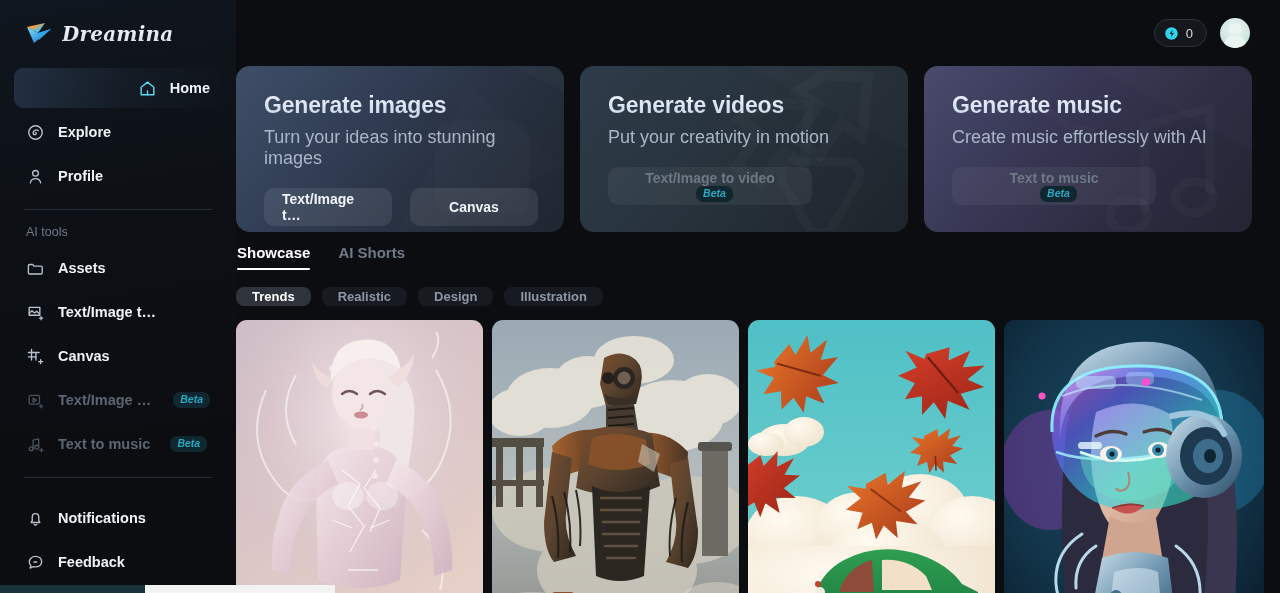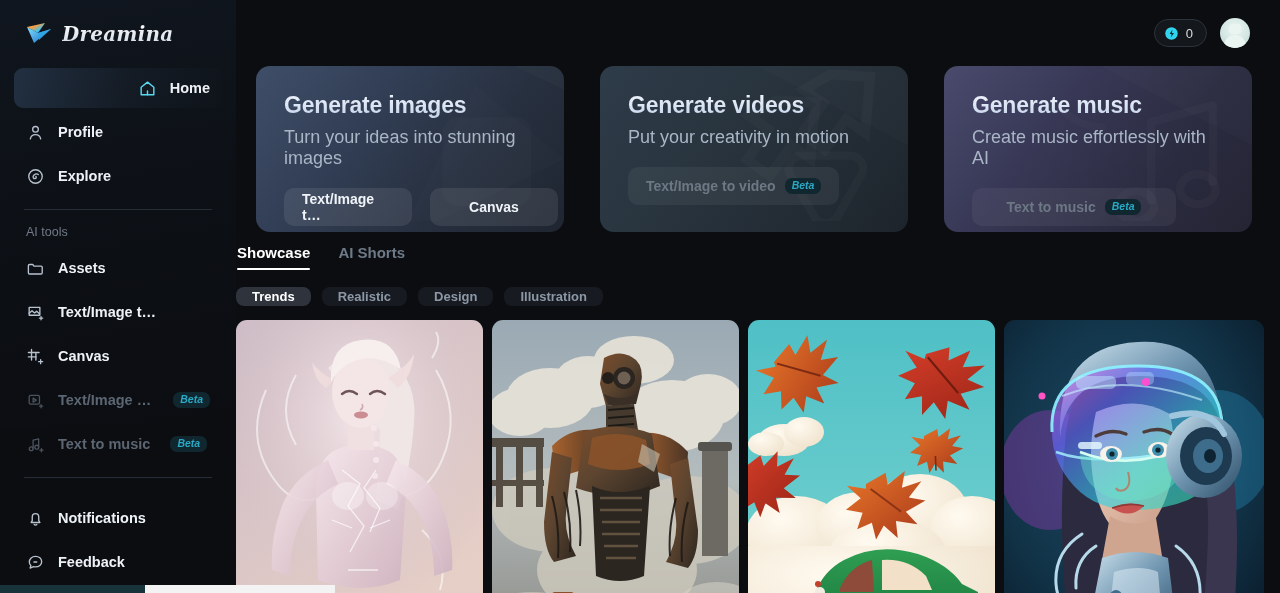--- a/index.html
+++ b/index.html
@@ -87,21 +87,21 @@
   }
   .avatar .head { position:absolute; left:50%; top:20%; transform:translateX(-50%);
     width: 12px; height: 10px; border-radius: 4px; background: #eaf5f2; }
   .avatar .body { position:absolute; left:50%; top:55%; transform:translateX(-50%);
     width: 22px; height: 18px; border-radius: 11px 11px 0 0; background: #eaf5f2; }
 
   
   .cards { display: flex; gap: 16px; }
   .card {
     flex: 1; height: 166px; border-radius: 14px; position: relative;
-    overflow: hidden; padding: 26px 28px; cursor: pointer; margin-left: 20px;
+    overflow: hidden; padding: 26px 28px; cursor: pointer;
   }
   .card.c1 { background: linear-gradient(128deg, #3f4e68 0%, #323f56 32%, #27303f 66%, #1f2631 100%); }
   .card.c2 { background: linear-gradient(128deg, #2e3b49 0%, #29353f 35%, #232c35 70%, #1d242b 100%); }
   .card.c3 { background: linear-gradient(128deg, #4a4a6d 0%, #3a3a59 30%, #2c2c42 66%, #242433 100%); }
   .card-deco { position: absolute; inset: 0; pointer-events: none; opacity: .5; }
   .card h2 {
     font-size: 23px; font-weight: 700; letter-spacing: -.2px;
     background: linear-gradient(180deg,#f3f7ff 0%, #c3d2e8 100%);
     -webkit-background-clip: text; background-clip: text; color: transparent;
     position: relative; z-index: 2;
@@ -110,21 +110,21 @@
     margin-top: 8px; font-size: 18px; color: #a9b6c6; position: relative; z-index: 2;
   }
   .card-btns { margin-top: 19px; display: flex; gap: 18px; position: relative; z-index: 2; }
   .cbtn {
     height: 38px; min-width: 128px; padding: 0 18px;
     border-radius: 10px; display: flex; align-items: center; justify-content: center;
     font-size: 14px; font-weight: 700; color: #f0f4f9; cursor: pointer;
     background: rgba(255,255,255,.085);
   }
   .cbtn.wide { min-width: 204px; }
-  .cbtn.off { color: #6d7885; font-weight: 600; background: rgba(255,255,255,.055); cursor: default; }
+  .cbtn.off { color: #6d7885; font-weight: 600; background: rgba(255,255,255,.055); cursor: default; flex-direction: column; }
   .cbtn .beta-badge { margin-left: 9px; }
 
   
   .tabs { display: flex; gap: 28px; margin-top: 12px; padding-left: 1px; }
   .tab {
     font-size: 15px; font-weight: 700; color: #6f7a88; cursor: pointer;
     padding-bottom: 9px; position: relative;
   }
   .tab.on { color: #ffffff; }
   .tab.on:after {
@@ -187,33 +187,33 @@
 
     <div class="nav-item active">
       <svg class="ico" viewBox="0 0 24 24" fill="none" stroke="#dbe3ec" stroke-width="1.8" stroke-linecap="round" stroke-linejoin="round">
         <path d="M4 10.5 L12 4 L20 10.5 V20 H4 Z"></path>
           <path d="M12 20 v-5"></path>
       </svg>
       <span class="nav-label">Home</span>
     </div>
 
     <div class="nav-item">
+      <svg class="ico" viewBox="0 0 24 24" fill="none" stroke="#b9c3cf" stroke-width="1.7" stroke-linecap="round">
+        <circle cx="12" cy="12" r="8.5"></circle>
+          <path d="M15.5 9.5c-2 -1.5 -5.5 -.6 -6.4 2.2 -.5 1.7 .7 3.2 2.2 3 1.6 -.2 2.1 -2 1.1 -2.9"></path>
+      </svg>
+      <span class="nav-label">Explore</span>
+    </div>
+
+    <div class="nav-item">
       <svg class="ico" viewBox="0 0 24 24" fill="none" stroke="#b9c3cf" stroke-width="1.7" stroke-linecap="round" stroke-linejoin="round">
         <circle cx="12" cy="8" r="3.6"></circle>
           <path d="M5.5 20c.6-3.4 3.3-5.3 6.5-5.3s5.9 1.9 6.5 5.3"></path>
       </svg>
       <span class="nav-label">Profile</span>
-    </div>
-
-    <div class="nav-item">
-      <svg class="ico" viewBox="0 0 24 24" fill="none" stroke="#b9c3cf" stroke-width="1.7" stroke-linecap="round">
-        <circle cx="12" cy="12" r="8.5"></circle>
-          <path d="M15.5 9.5c-2 -1.5 -5.5 -.6 -6.4 2.2 -.5 1.7 .7 3.2 2.2 3 1.6 -.2 2.1 -2 1.1 -2.9"></path>
-      </svg>
-      <span class="nav-label">Explore</span>
     </div>
 
     <div class="divider"></div>
     <div class="section-label">AI tools</div>
 
     <div class="nav-item">
       <svg class="ico" viewBox="0 0 24 24" fill="none" stroke="#b9c3cf" stroke-width="1.7" stroke-linejoin="round">
         <path d="M3 8.5a1.5 1.5 0 0 1 1.5-1.5h4l1.6 2H19a1.5 1.5 0 0 1 1.5 1.5v7A1.5 1.5 0 0 1 19 19H4.5A1.5 1.5 0 0 1 3 17.5z"></path>
       </svg>
       <span class="nav-label">Assets</span>

